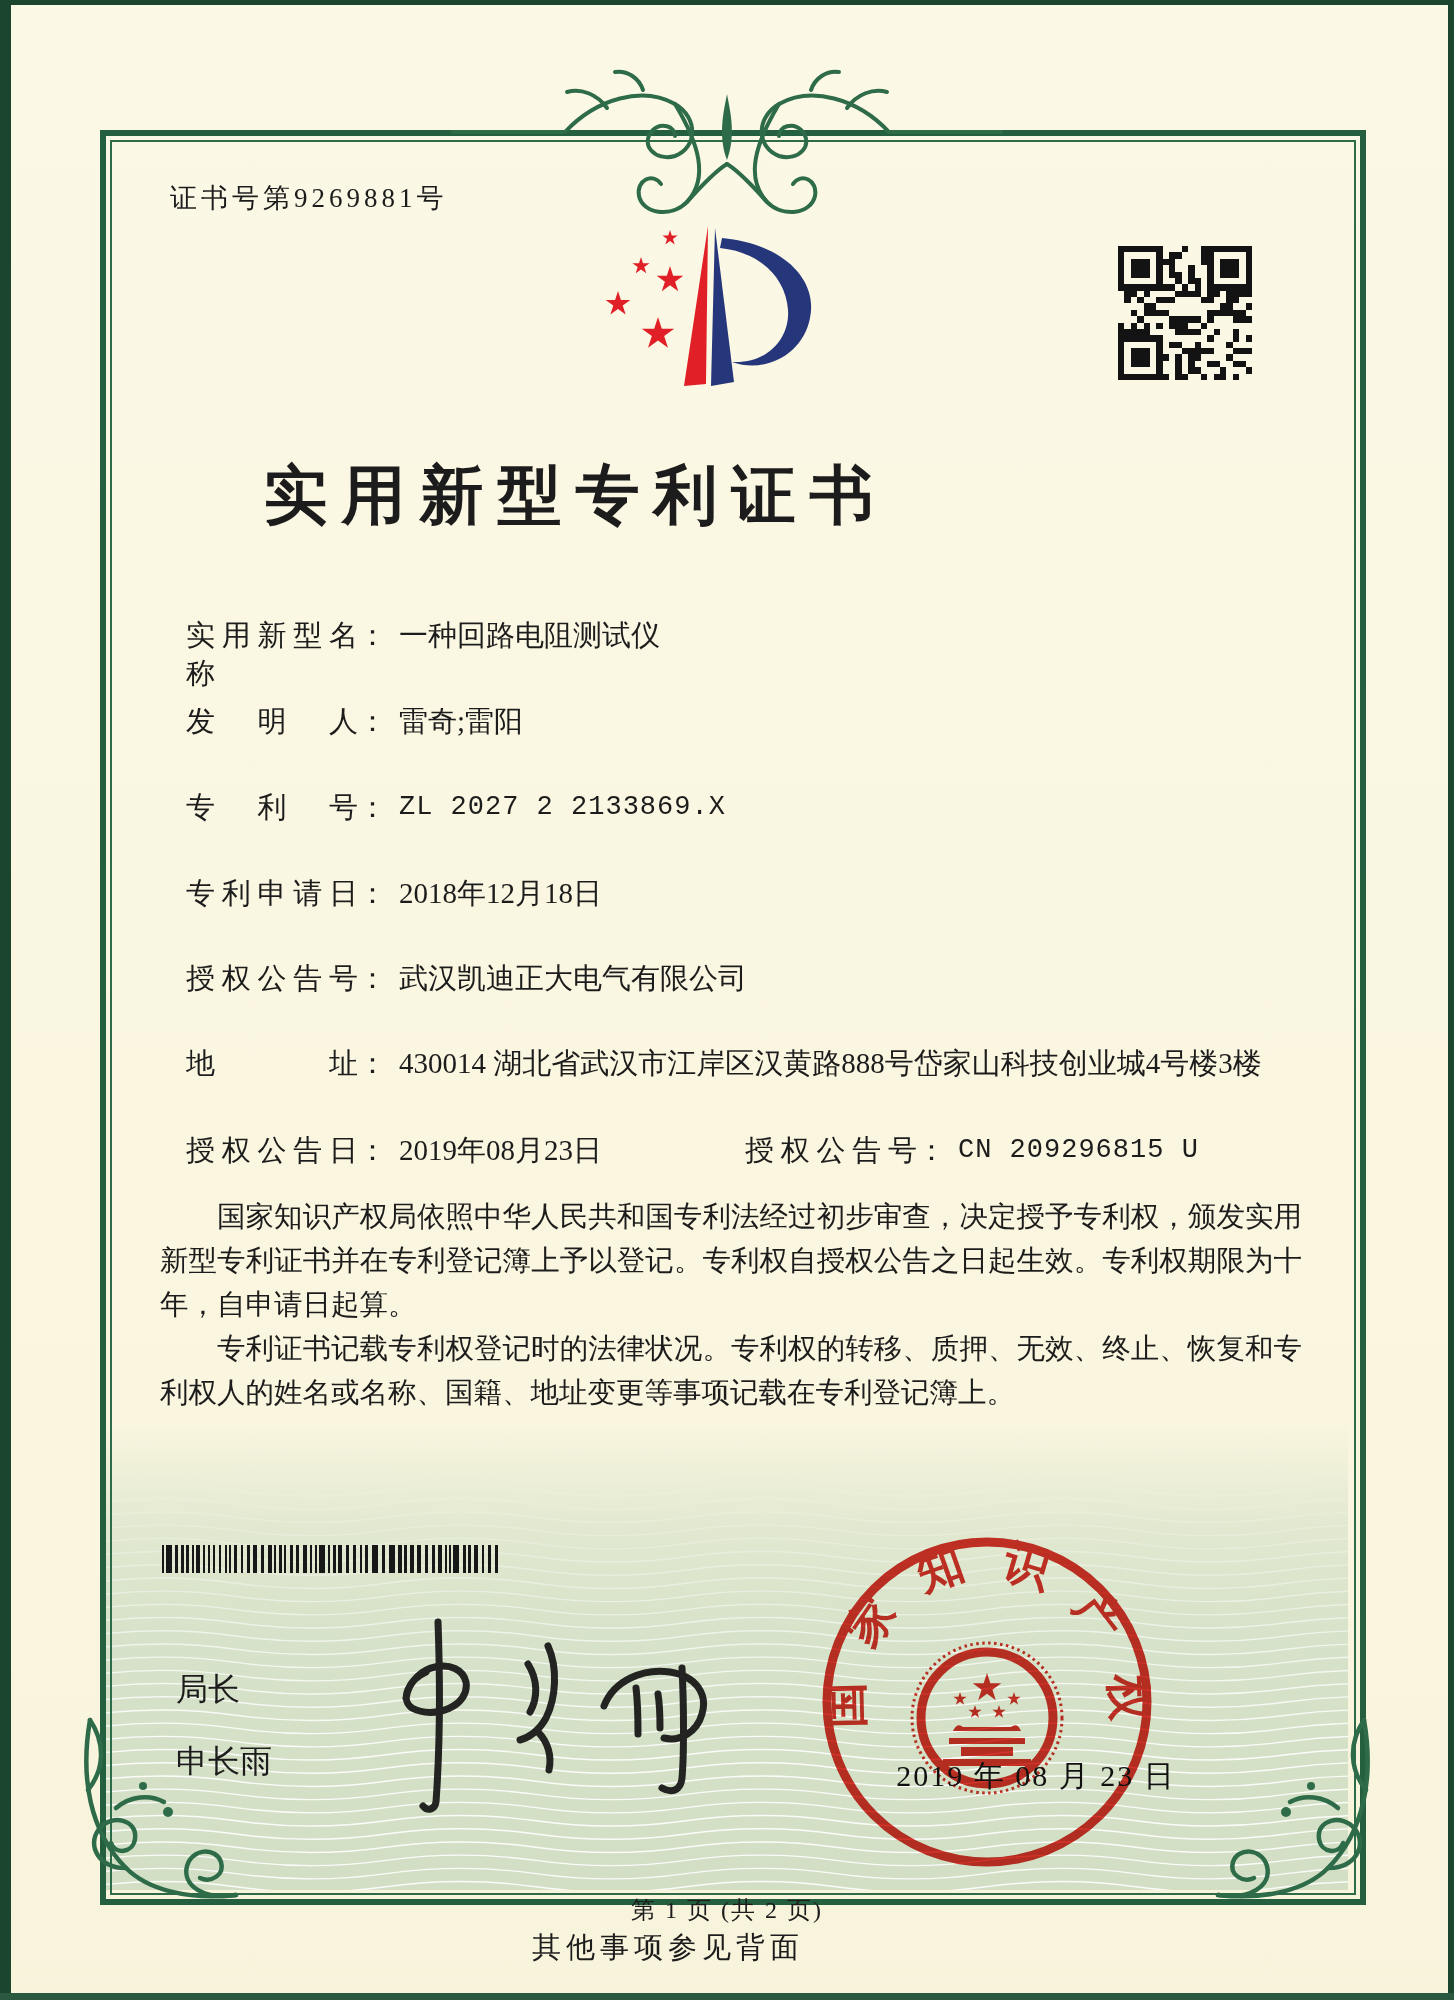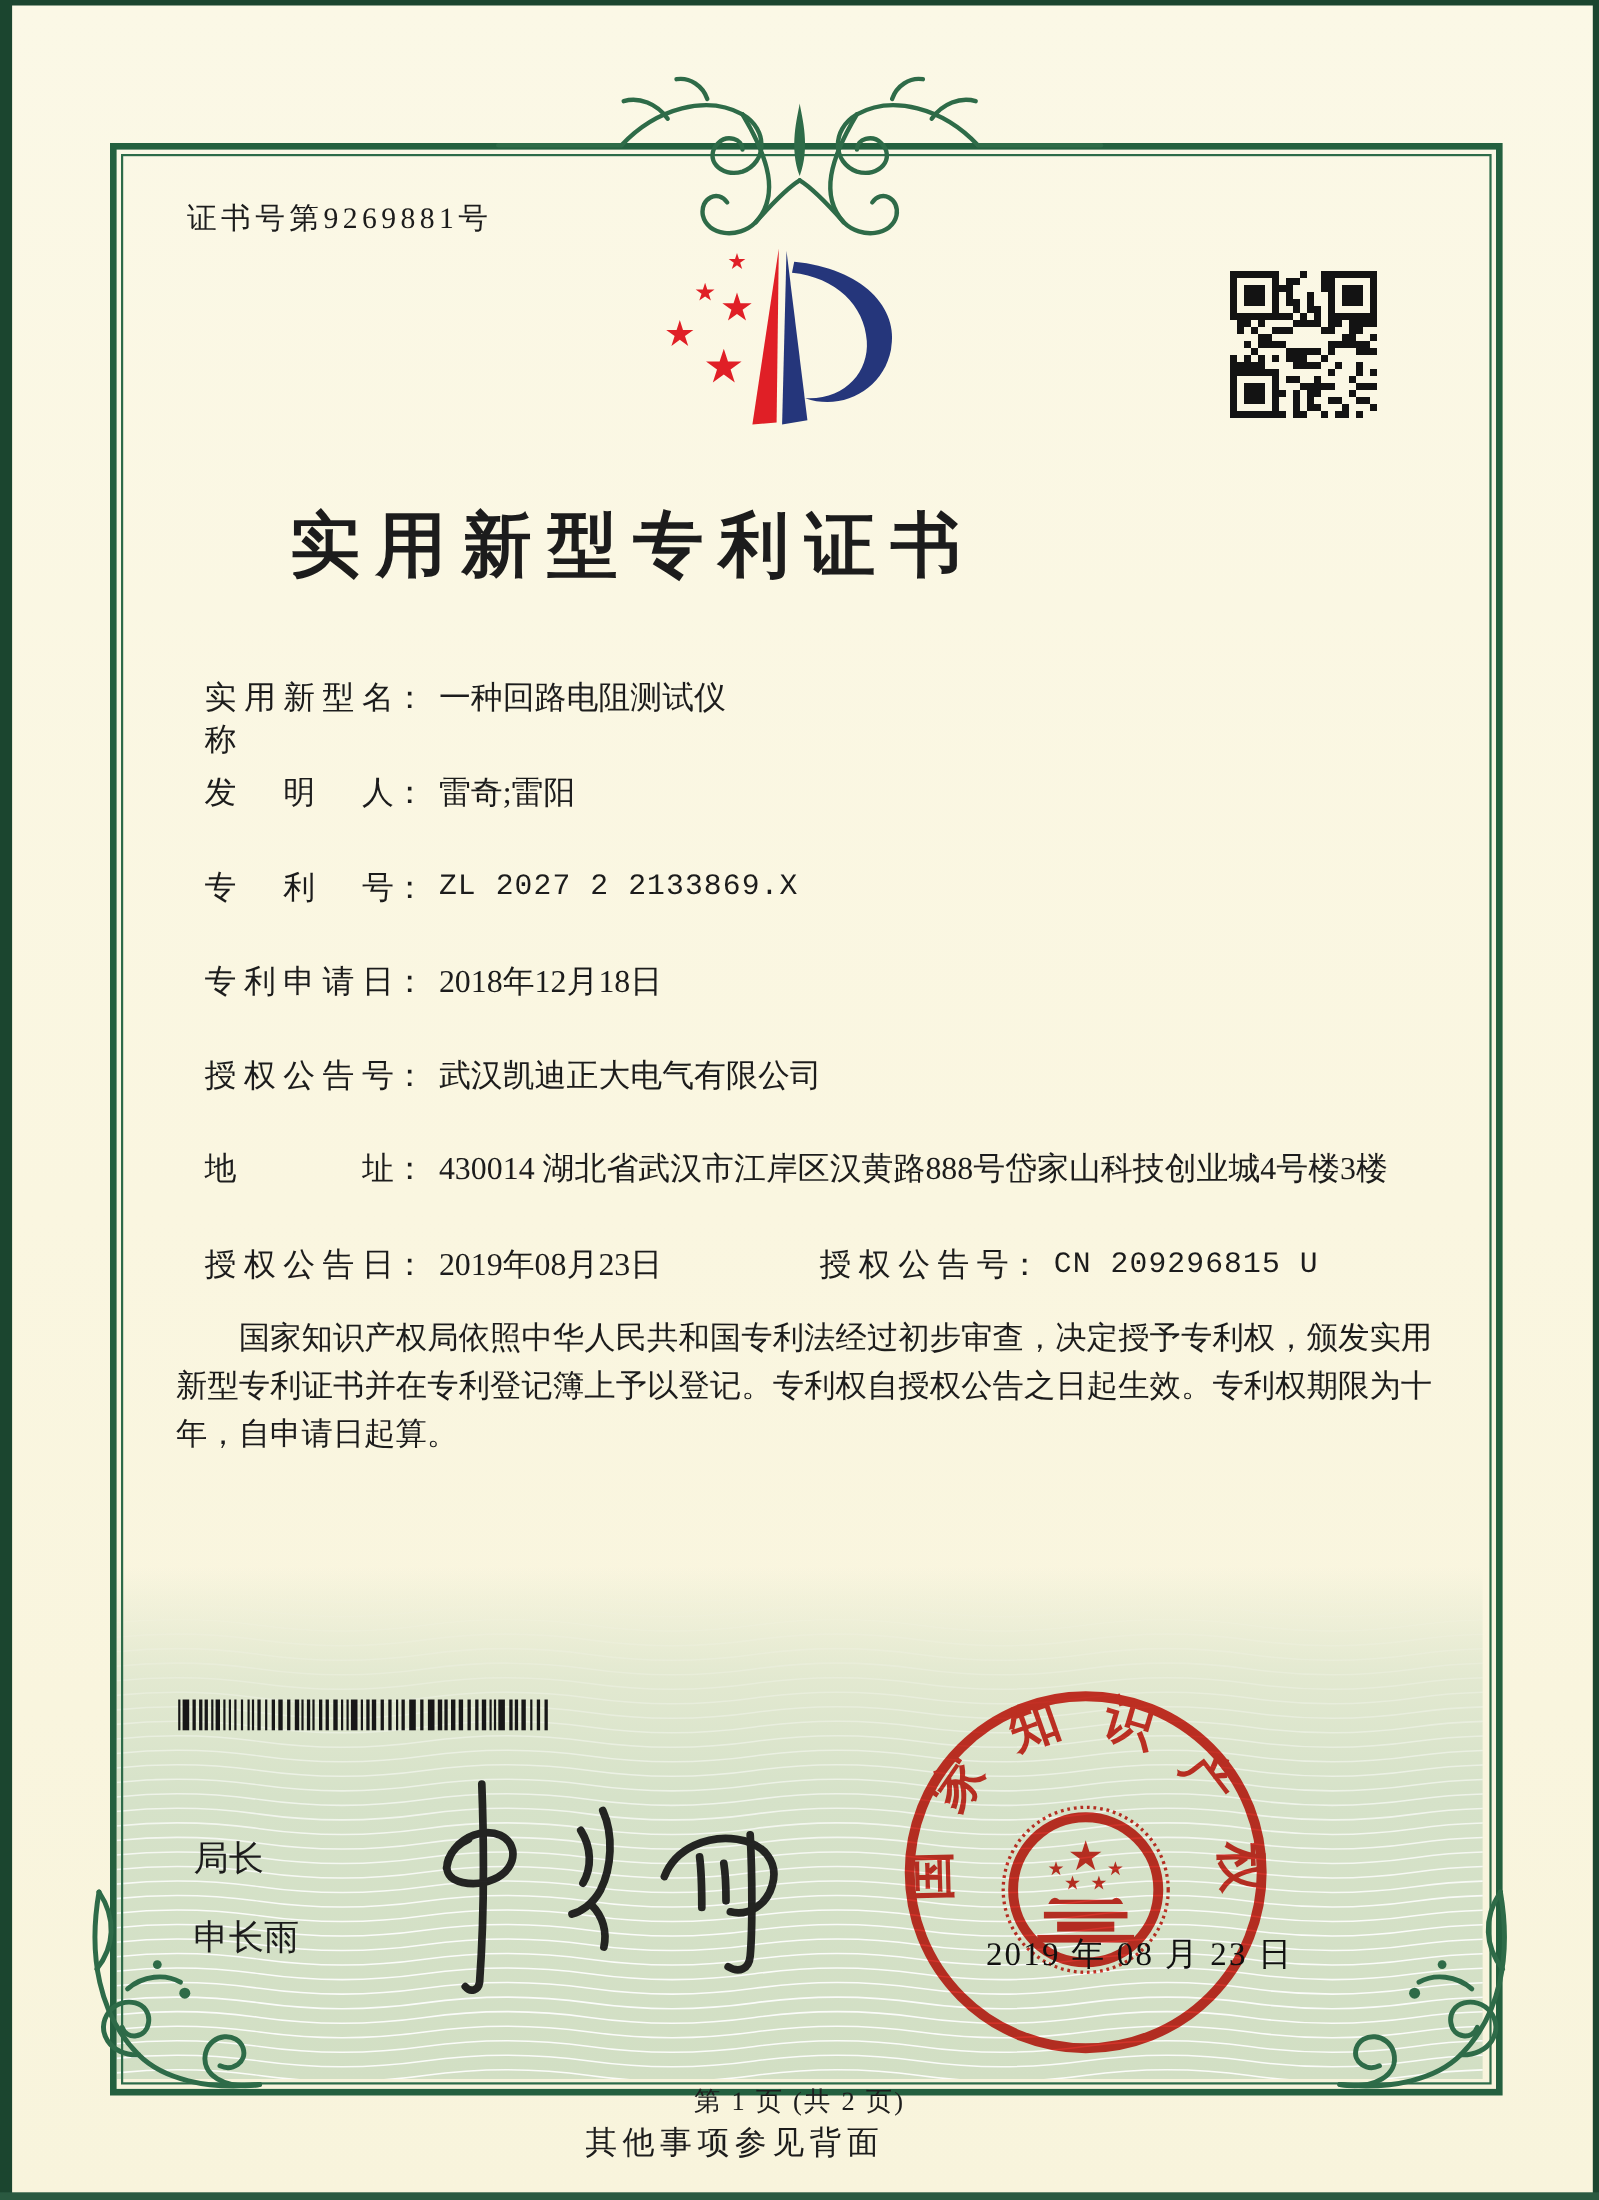--- a/index.html
+++ b/index.html
@@ -440,20 +440,21 @@
   </div>
   <div class="row" style="top:1131px">
     <span class="lbl">授权公告日</span><span class="colon">：</span><span class="val">2019年08月23日</span>
     <span class="grant-right">
       <span class="lbl2">授权公告号</span><span class="colon">：</span><span class="val mono">CN 209296815 U</span>
     </span>
   </div>
 
   <div class="paras">
     <p>国家知识产权局依照中华人民共和国专利法经过初步审查，决定授予专利权，颁发实用新型专利证书并在专利登记簿上予以登记。专利权自授权公告之日起生效。专利权期限为十年，自申请日起算。</p>
+    <p>专利证书记载专利权登记时的法律状况。专利权的转移、质押、无效、终止、恢复和专利权人的姓名或名称、国籍、地址变更等事项记载在专利登记簿上。</p>
   </div>
 
   <div class="barcode" id="barcode">
       <span style="width:2px;margin-right:2px"></span>
       <span style="width:6px;margin-right:3px"></span>
       <span style="width:3px;margin-right:3px"></span>
       <span style="width:3px;margin-right:2px"></span>
       <span style="width:3px;margin-right:3px"></span>
       <span style="width:2px;margin-right:2px"></span>
       <span style="width:4px;margin-right:3px"></span>

